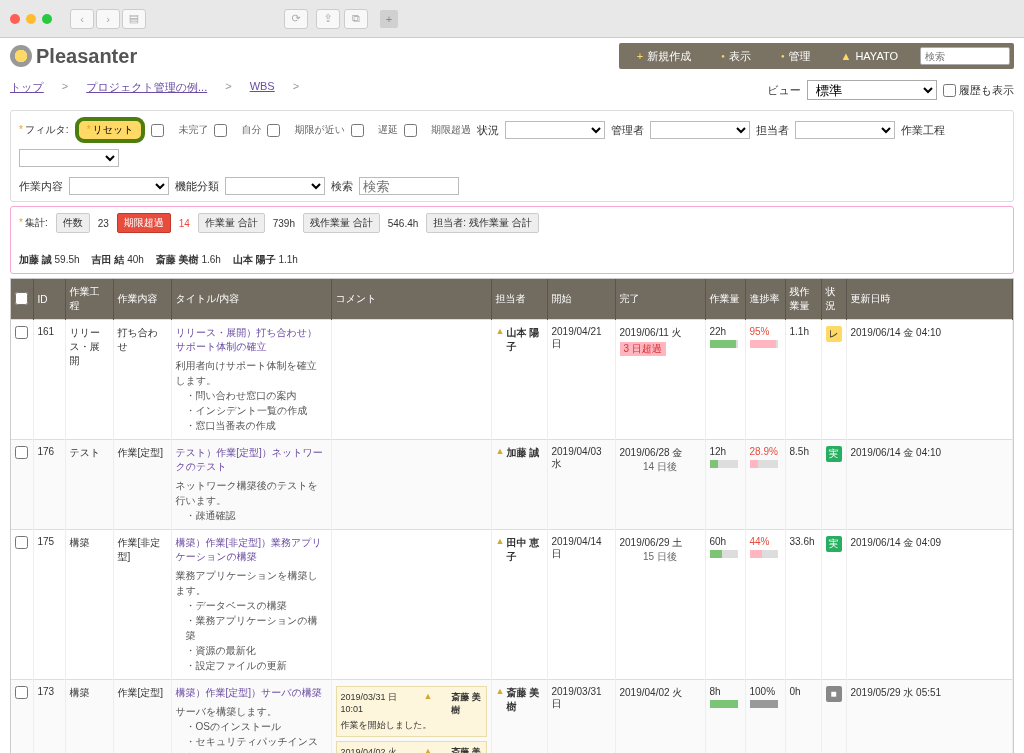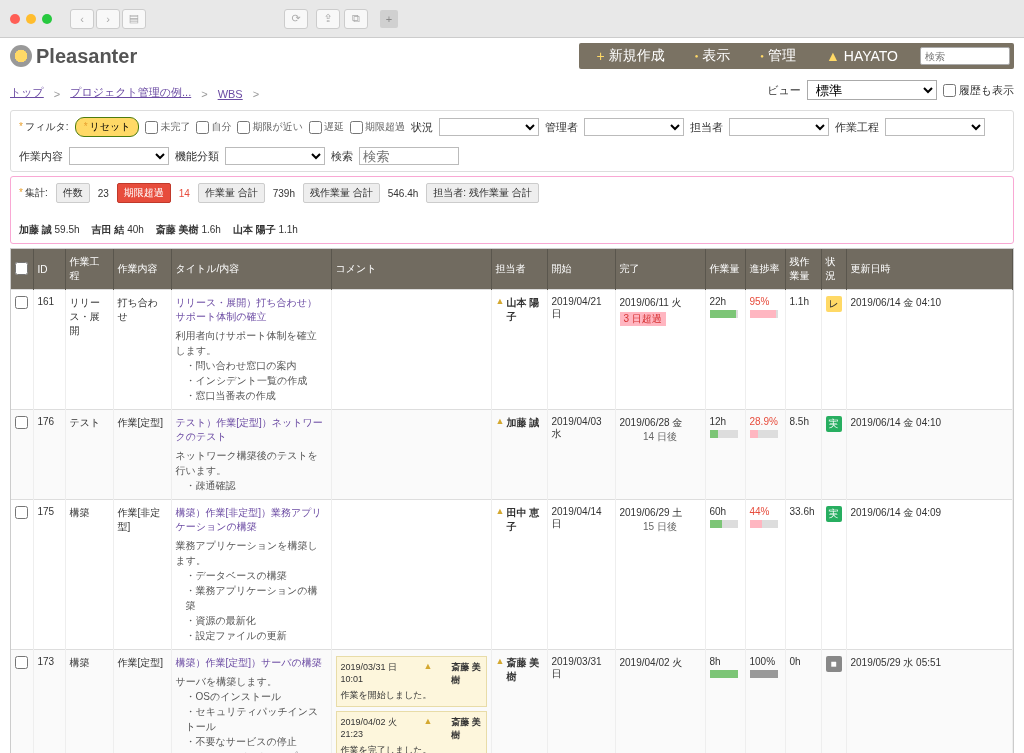--- a/index.html
+++ b/index.html
@@ -10,36 +10,36 @@
 .tl.red{background:#ff5f56}.tl.yellow{background:#ffbd2e}.tl.green{background:#27c93f}
 .nav-btns{display:flex;gap:2px;margin-left:10px}
 .nav-btn{width:24px;height:20px;border:1px solid #ccc;background:#f8f8f8;border-radius:3px;color:#aaa;display:flex;align-items:center;justify-content:center}
 .url-bar{flex:1;background:#fff;border:1px solid #ccc;border-radius:3px;height:22px;display:flex;align-items:center;justify-content:center;color:#888;font-size:11px;margin:0 8px}
 .browser-actions{display:flex;gap:4px}
 .page{background:#fff;min-height:640px;position:relative}
 .header{height:36px;display:flex;align-items:center;padding:0 10px}
 .logo{font-size:20px;font-weight:bold;color:#555;display:flex;align-items:center;gap:4px}
 .logo-icon{width:22px;height:22px;background:radial-gradient(circle,#ffd966 40%,#999 42%);border-radius:50%}
 .topmenu{margin-left:auto;background:#7a7263;height:26px;border-radius:2px;display:flex;align-items:center;padding:0 4px;gap:2px}
-.topmenu-item{color:#fff;padding:0 14px;font-size:14px;display:flex;align-items:center;gap:4px}
+.topmenu-item{color:#fff;padding:0 14px;font-size:11px;display:flex;align-items:center;gap:4px}
 .topmenu-item::before{content:"+";color:#ffd966}
 .topmenu-item.dot::before{content:"●";font-size:6px}
 .topmenu-item.user::before{content:"▲"}
 .search-box{width:90px;height:18px;background:#fff;border:1px solid #aaa;border-radius:2px;margin-left:6px;padding:0 4px;font-size:10px}
-.breadcrumb{padding:6px 10px;display:flex;align-items:flex-end;gap:10px;font-size:11px}
+.breadcrumb{padding:6px 10px;display:flex;align-items:flex-start;gap:18px;font-size:11px}
 .breadcrumb a{color:#6b4ba3;text-decoration:underline}
 .breadcrumb .sep{color:#999}
 .view-ctrl{margin-left:auto;display:flex;align-items:center;gap:6px}
 .view-select{border:1px solid #aaa;height:20px;width:130px;background:#fff;padding:0 4px}
 .checkbox-label{display:flex;align-items:center;gap:3px}
 .filter-bar{border:1px solid #ddd;margin:4px 10px;padding:6px 8px;display:flex;flex-wrap:wrap;align-items:center;gap:6px;border-radius:3px}
 .label-tag{font-size:10px;color:#333}
 .asterisk::before{content:"*";color:#e8a030;margin-right:2px}
-.btn-reset{background:#ffd966;border:1px solid #4d7c0f;border-radius:9px;padding:2px 8px;font-size:10px;cursor:pointer}
-.filter-chk{display:flex;align-items:center;gap:2px;font-size:10px;color:#666}
+.btn-reset{background:#ffd966;border:4px solid #4d7c0f;border-radius:9px;padding:2px 8px;font-size:10px;cursor:pointer}
+.filter-chk{display:flex;align-items:center;gap:14px;font-size:10px;color:#666}
 .filter-select{border:1px solid #bbb;height:18px;min-width:80px;background:#fff}
 .filter-select.wide{width:100px}
 .search-input{border:1px solid #bbb;height:18px;width:100px;padding:0 3px}
 .filter-row2{display:flex;gap:6px;align-items:center;width:100%;margin-top:4px}
 .agg-bar{border:1px solid #f9a8d4;margin:4px 10px;padding:6px 8px;display:flex;flex-wrap:wrap;align-items:center;gap:8px;border-radius:3px;font-size:10px}
 .agg-box{background:#eee;border:1px solid #ccc;padding:2px 6px;border-radius:2px}
 .agg-red{background:#e74c3c;color:#fff;border:1px solid #c0392b;padding:2px 6px;border-radius:2px}
 .agg-val{font-size:10px}
 .agg-row2{width:100%;display:flex;gap:12px;margin-top:12px}
 .table-wrap{margin:4px 10px;border:1px solid #ccc}

